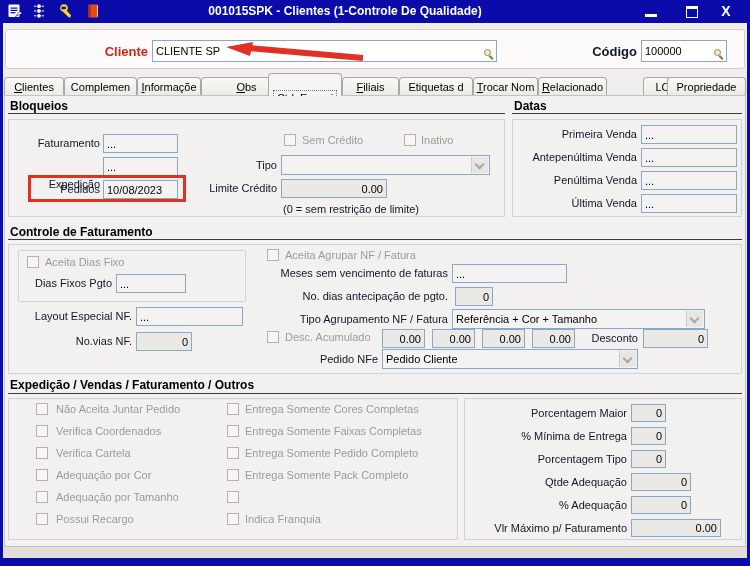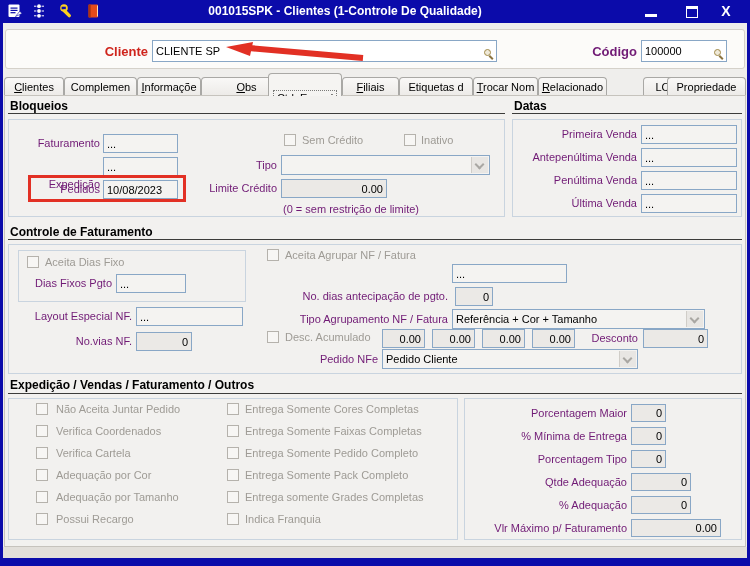--- a/index.html
+++ b/index.html
@@ -11,21 +11,21 @@
   .tb-icon{position:absolute;top:3px;width:16px;height:16px;}
   .title-text{position:absolute;left:100px;right:160px;top:0;height:23px;line-height:23px;
               text-align:center;color:#ffffff;font-weight:bold;font-size:12px;white-space:nowrap;}
   .winbtn{position:absolute;top:3px;width:20px;height:17px;display:flex;align-items:center;justify-content:center;}
   .glyph-min{width:12px;height:3px;background:#fff;margin-top:7px;}
   .glyph-max{width:10px;height:8px;border:1px solid #fff;border-top:3px solid #fff;box-sizing:content-box;}
   .glyph-close{color:#fff;font-weight:bold;font-size:14px;line-height:17px;}
   
   .hpanel{position:absolute;left:5px;top:29px;width:740px;height:40px;background:#fcfbf9;
           border:1px solid #d5d1ca;border-radius:3px;box-sizing:border-box;z-index:2;}
-  .lbl{position:absolute;font-size:11px;color:#701a75;white-space:nowrap;line-height:19px;z-index:3;}
+  .lbl{position:absolute;font-size:11px;color:#0f172a;white-space:nowrap;line-height:19px;z-index:3;}
   .lbl.r{text-align:right;}
   .lbl.gray{color:#9e9b95;}
   .lbl.big{font-size:13px;font-weight:bold;line-height:22px;}
   .lbl.red{color:#cf241c;}
   .fld{position:absolute;box-sizing:border-box;border:1px solid #89a7c6;background:#f4f3f1;
        font-size:11px;color:#000;padding:0 3px;display:flex;align-items:center;
        white-space:nowrap;overflow:hidden;z-index:3;}
   .fld.white{background:#ffffff;}
   .fld.num{justify-content:flex-end;background:#ebe9e6;}
   .fld .txt{flex:1;overflow:hidden;}
@@ -234,20 +234,21 @@
   <div class="fld" style="left:136px;top:307px;width:107px;height:19px">
       <span class="txt">...</span>
     </div>
   <div class="lbl r" style="left:30px;top:332px;width:102px">No.vias NF.</div>
   <div class="fld num" style="left:136px;top:332px;width:56px;height:19px">
       <span class="txt">0</span>
     </div>
 
   <div class="cb" style="left:267px;top:249px"></div>
   <div class="lbl gray" style="left:285px;top:249px;line-height:13px">Aceita Agrupar NF / Fatura</div>
+  <div class="lbl r" style="left:270px;top:264px;width:178px">Meses sem vencimento de faturas</div>
   <div class="fld" style="left:452px;top:264px;width:115px;height:19px">
       <span class="txt">...</span>
     </div>
   <div class="lbl r" style="left:270px;top:287px;width:178px">No. dias antecipação de pgto.</div>
   <div class="fld num" style="left:455px;top:287px;width:38px;height:19px">
       <span class="txt">0</span>
     </div>
   <div class="lbl r" style="left:250px;top:309px;width:198px;line-height:20px">Tipo Agrupamento NF / Fatura</div>
   <div class="fld combo" style="left:452px;top:309px;width:253px;height:20px">
     <span class="txt">Referência + Cor + Tamanho</span>
@@ -299,21 +300,20 @@
 
   <div class="cb" style="left:227px;top:403px"></div>
   <div class="lbl gray" style="left:245px;top:403px;line-height:13px">Entrega Somente Cores Completas</div>
   <div class="cb" style="left:227px;top:425px"></div>
   <div class="lbl gray" style="left:245px;top:425px;line-height:13px">Entrega Somente Faixas Completas</div>
   <div class="cb" style="left:227px;top:447px"></div>
   <div class="lbl gray" style="left:245px;top:447px;line-height:13px">Entrega Somente Pedido Completo</div>
   <div class="cb" style="left:227px;top:469px"></div>
   <div class="lbl gray" style="left:245px;top:469px;line-height:13px">Entrega Somente Pack Completo</div>
   <div class="cb" style="left:227px;top:491px"></div>
-  <div class="lbl gray" style="left:245px;top:491px;line-height:13px">Entrega somente Grades Completas</div>
   <div class="cb" style="left:227px;top:513px"></div>
   <div class="lbl gray" style="left:245px;top:513px;line-height:13px">Indica Franquia</div>
 
   <div class="lbl r" style="left:466px;top:404px;width:161px">Porcentagem Maior</div>
   <div class="fld num" style="left:631px;top:404px;width:35px;height:18px">
       <span class="txt">0</span>
     </div>
   <div class="lbl r" style="left:466px;top:427px;width:161px">% Mínima de Entrega</div>
   <div class="fld num" style="left:631px;top:427px;width:35px;height:18px">
       <span class="txt">0</span>

